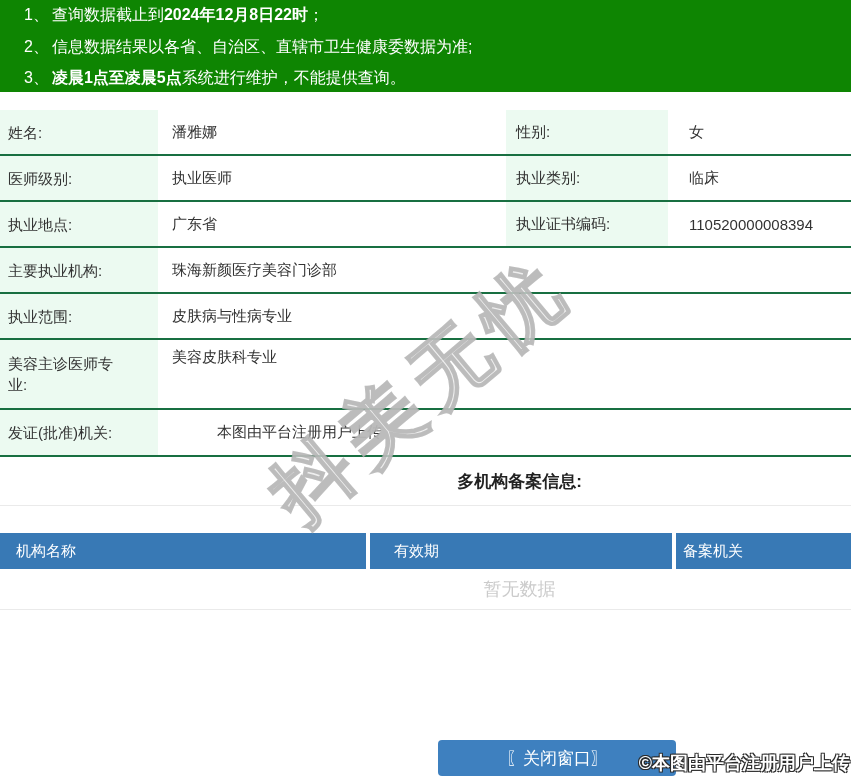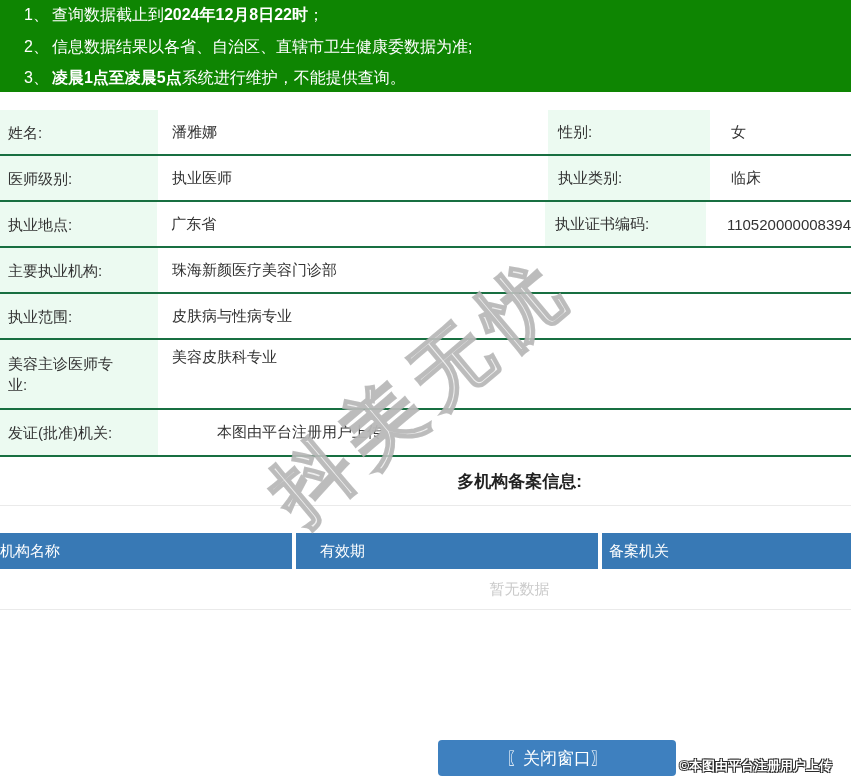--- a/index.html
+++ b/index.html
@@ -43,21 +43,20 @@
     display: flex; align-items: center;
     font-size: 15px;
   }
   .val1.grow { flex: 1; width: auto; }
   .irow.tall .val1 { align-items: flex-start; padding-top: 8px; }
   .lab2 {
     width: 162px; background: #ecfaf1;
     padding-left: 10px;
     display: flex; align-items: center;
     font-size: 15px;
-    margin-left: 42px;
   }
   .val2 {
     flex: 1; padding-left: 21px;
     display: flex; align-items: center;
     font-size: 15px;
   }
   
   .section-head {
     height: 49px; border-bottom: 1px solid #eaeaea;
     display: flex; align-items: center; justify-content: center;
@@ -68,31 +67,31 @@
   }
   .filing-gap { height: 27px; }
   .fheader {
     display: flex; height: 36px;
   }
   .fcell {
     background: #3879b5; color: #ffffff;
     font-size: 15px;
     display: flex; align-items: center;
   }
-  .fc1 { width: 292px; padding-left: 0; }
+  .fc1 { width: 366px; padding-left: 16px; }
   .fgap { width: 4px; background: #ffffff; }
   .fc2 { width: 302px; padding-left: 24px; }
   .fc3 { flex: 1; padding-left: 7px; }
   .empty-row {
     height: 41px; border-bottom: 1px solid #eaeaea;
     display: flex; align-items: center; justify-content: center;
   }
   .empty-row span {
     transform: translateX(94px);
-    color: #cbcbcb; font-size: 15px;
+    color: #cbcbcb; font-size: 18px;
   }
   
   .close-btn {
     position: absolute; left: 402px; top: 740px;
     width: 238px; height: 36px;
     background: #3e80bf; color: #ffffff;
     border: none; border-radius: 4px;
     font-size: 17px; font-family: "Liberation Sans", sans-serif;
     cursor: pointer;
     display: flex; align-items: center; justify-content: center; margin-left: 36px;
@@ -103,22 +102,22 @@
     transform: translate(-50%, -50%) rotate(-40deg);
     font-size: 78px; font-weight: bold;
     letter-spacing: 12px; white-space: nowrap;
     color: rgba(255,255,255,0.55);
     -webkit-text-stroke: 2px rgba(175,175,175,0.8);
     text-shadow: 0 0 1px rgba(160,160,160,0.4);
     z-index: 5; pointer-events: none;
   }
   
   .stamp {
-    position: absolute; right: 19px; bottom: 3px;
-    font-size: 13px; font-weight: bold;
+    position: absolute; right: 1px; bottom: 3px;
+    font-size: 18px; font-weight: bold;
     color: #ffffff;
     text-shadow: -1px -1px 0 #2a2a2a, 1px -1px 0 #2a2a2a,
                  -1px 1px 0 #2a2a2a, 1px 1px 0 #2a2a2a;
     z-index: 6;
   }
 </style>
 </head>
 <body>
 
 <div class="notice">

